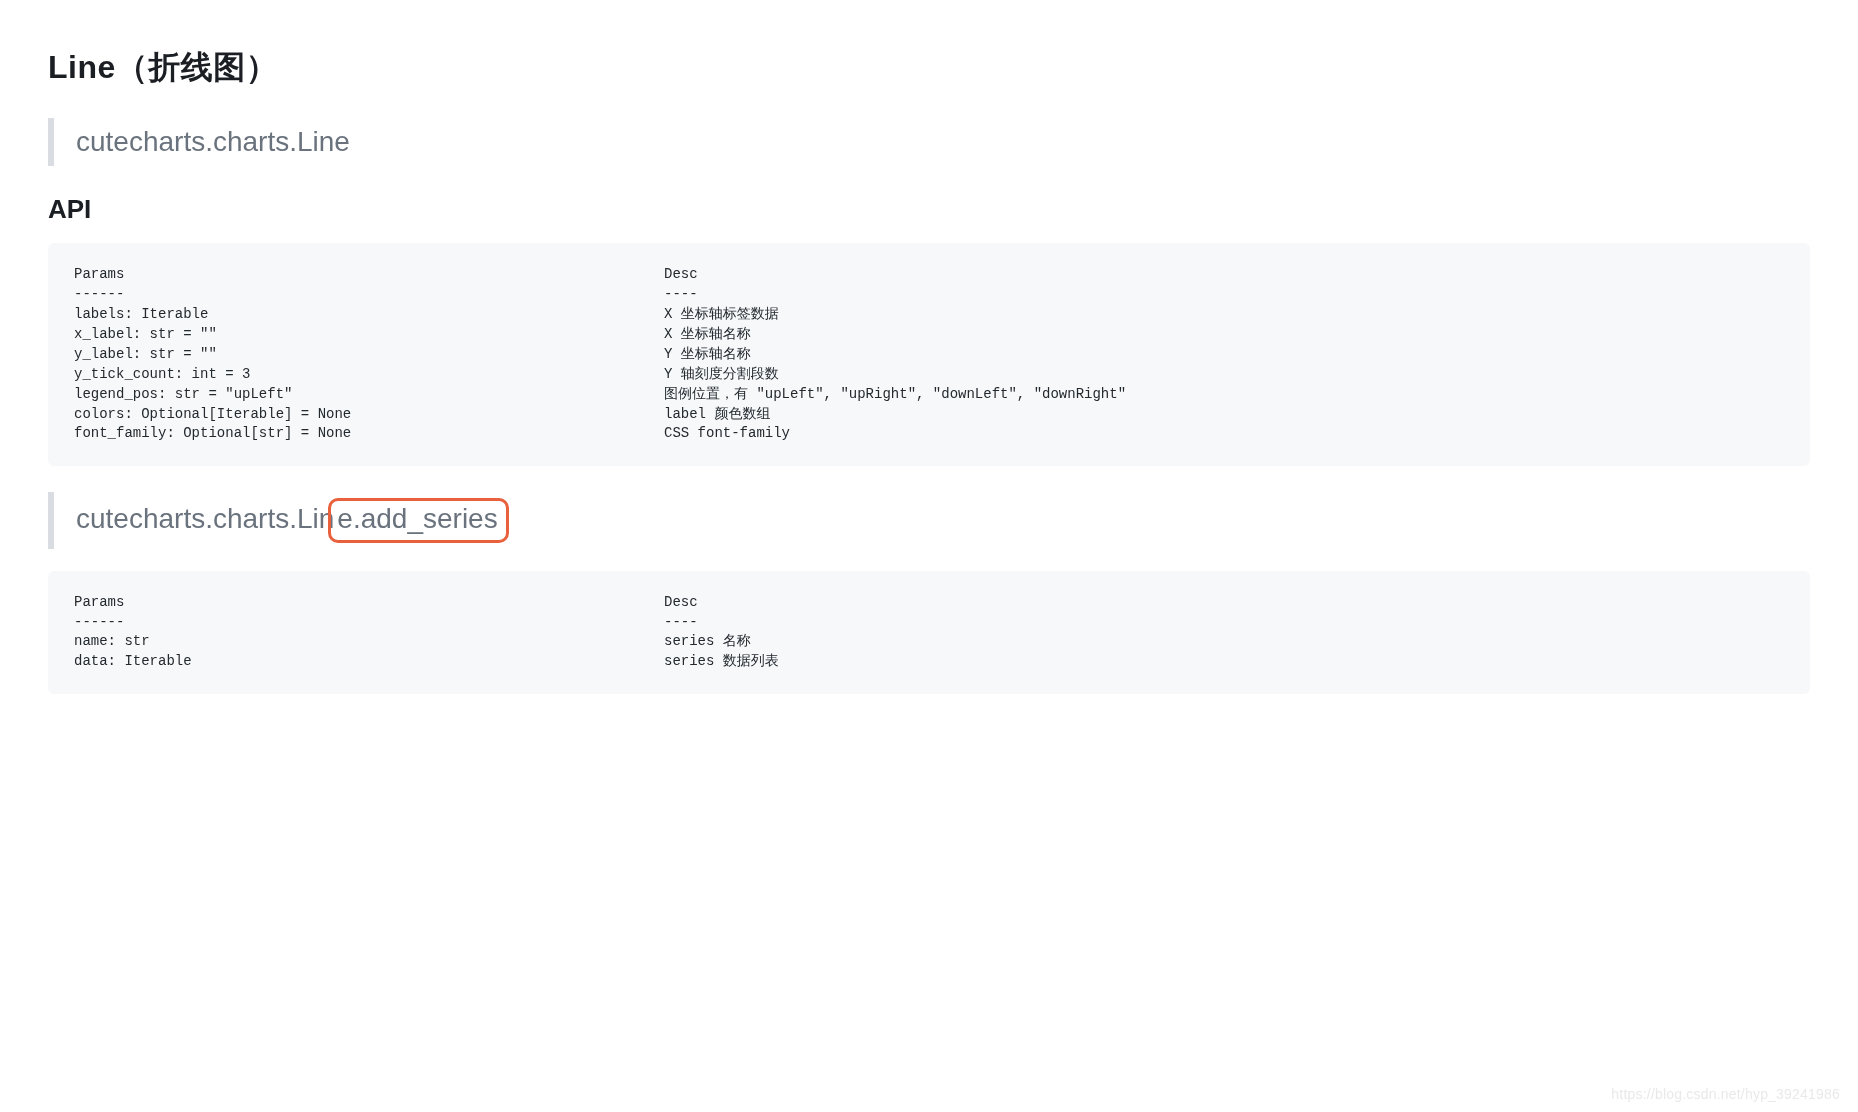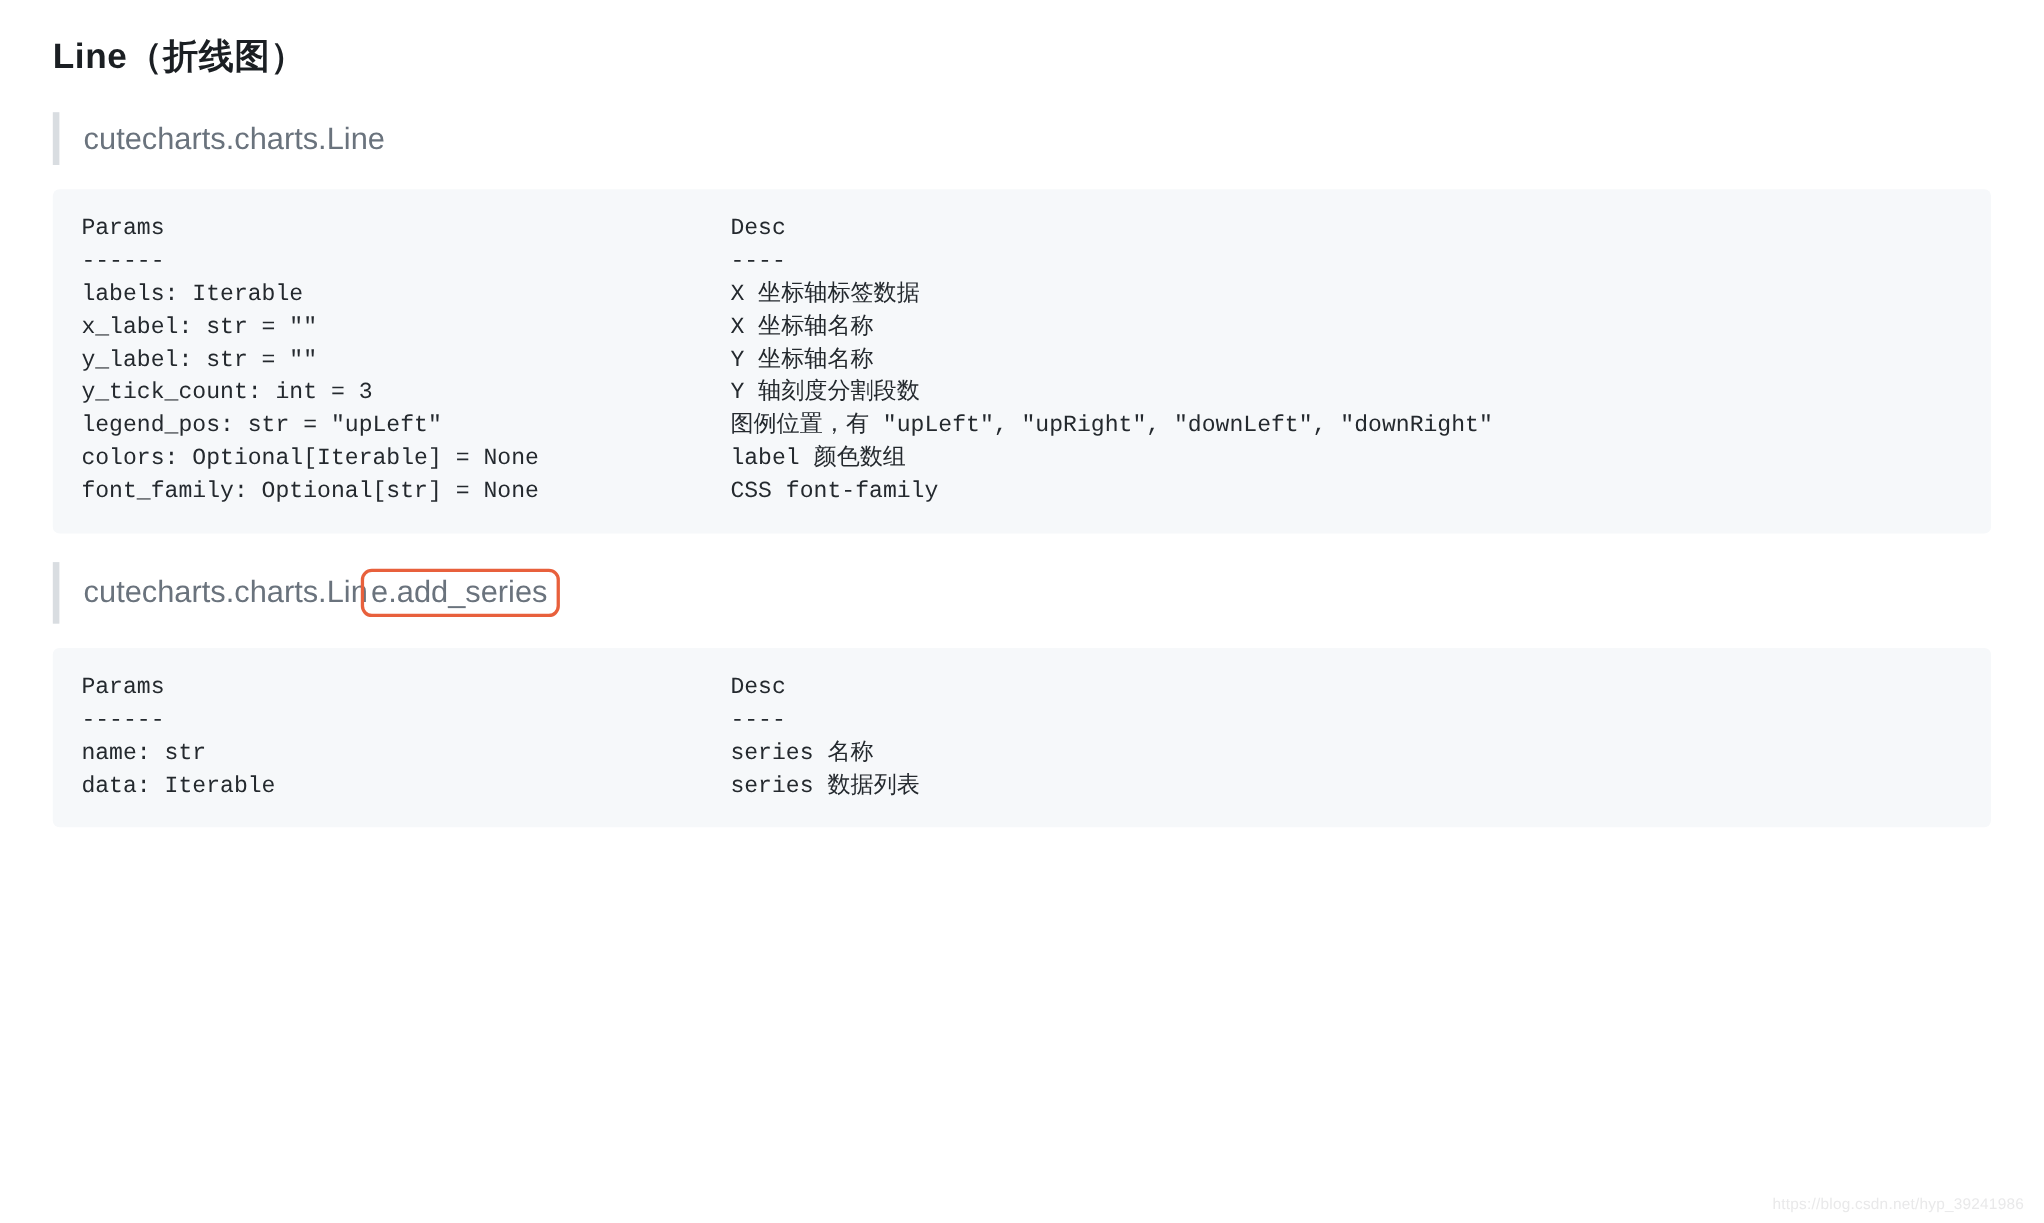--- a/index.html
+++ b/index.html
@@ -4,21 +4,21 @@
 <style>
   * { box-sizing: border-box; }
   html, body {
     margin: 0;
     padding: 0;
     background: #ffffff;
     font-family: -apple-system, BlinkMacSystemFont, "Segoe UI", Helvetica, Arial, sans-serif;
     color: #24292e;
   }
   .page {
-    padding: 20px 48px 40px 48px;
+    padding: 36px 48px 40px 48px;
     max-width: 1858px;
   }
   .h1 {
     font-size: 32px;
     font-weight: 700;
     margin: 10px 0 28px 0;
     color: #1b1f23;
     letter-spacing: 0.5px;
   }
   .h2 {
@@ -43,21 +43,21 @@
     padding: 0 8px 2px 6px;
     margin-left: -6px;
     color: #6a737d;
   }
   .codeblock {
     background: #f6f8fa;
     border-radius: 6px;
     padding: 22px 26px;
     margin: 18px 0 26px 0;
     font-family: SFMono-Regular, Menlo, Consolas, "Liberation Mono", monospace;
-    font-size: 21px;
+    font-size: 14px;
     line-height: 1.42;
     color: #24292e;
     white-space: pre;
     overflow-x: auto;
   }
   .codeblock .row { display: flex; }
   .codeblock .col-params { width: 590px; flex: 0 0 590px; }
   .codeblock .col-desc { flex: 1 1 auto; }
   .watermark {
     position: fixed;
@@ -73,20 +73,21 @@
 <body>
 
 <div class="page">
 
   <div class="h1">Line（折线图）</div>
 
   <div class="blockquote">
     <span class="plain">cutecharts.charts.Line</span>
   </div>
 
+  <div class="h2">API</div>
 
 
   <div class="codeblock" id="cb-set-options"><div class="row"><span class="col-params">Params</span><span class="col-desc">Desc</span></div><div class="row"><span class="col-params">------</span><span class="col-desc">----</span></div><div class="row"><span class="col-params">labels: Iterable</span><span class="col-desc">X 坐标轴标签数据</span></div><div class="row"><span class="col-params">x_label: str = ""</span><span class="col-desc">X 坐标轴名称</span></div><div class="row"><span class="col-params">y_label: str = ""</span><span class="col-desc">Y 坐标轴名称</span></div><div class="row"><span class="col-params">y_tick_count: int = 3</span><span class="col-desc">Y 轴刻度分割段数</span></div><div class="row"><span class="col-params">legend_pos: str = "upLeft"</span><span class="col-desc">图例位置，有 "upLeft", "upRight", "downLeft", "downRight"</span></div><div class="row"><span class="col-params">colors: Optional[Iterable] = None</span><span class="col-desc">label 颜色数组</span></div><div class="row"><span class="col-params">font_family: Optional[str] = None</span><span class="col-desc">CSS font-family</span></div></div>
 
   <div class="blockquote">
     <span class="plain">cutecharts.charts.Lin</span><span class="highlight-box">e.add_series</span>
   </div>
 
   <div class="codeblock" id="cb-add-series"><div class="row"><span class="col-params">Params</span><span class="col-desc">Desc</span></div><div class="row"><span class="col-params">------</span><span class="col-desc">----</span></div><div class="row"><span class="col-params">name: str</span><span class="col-desc">series 名称</span></div><div class="row"><span class="col-params">data: Iterable</span><span class="col-desc">series 数据列表</span></div></div>
 

